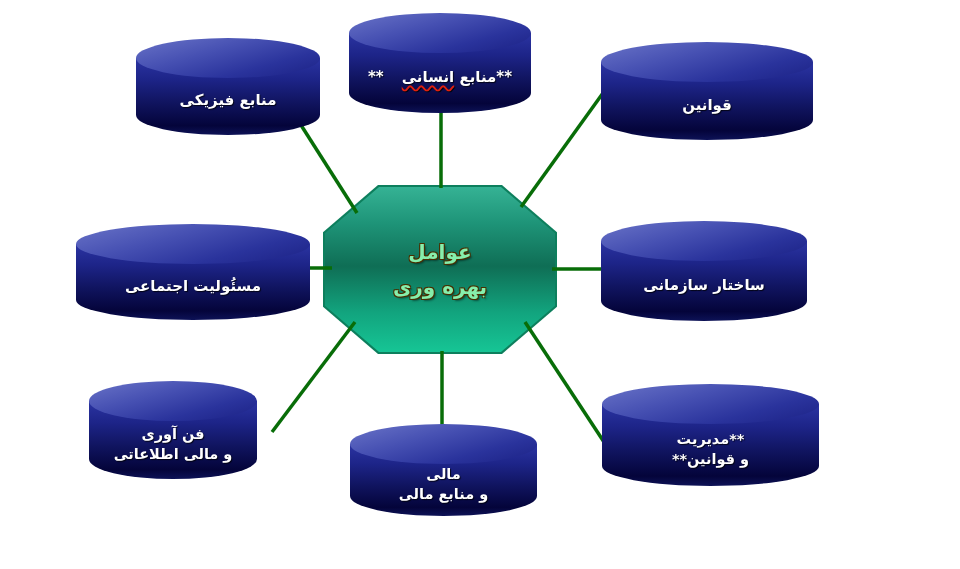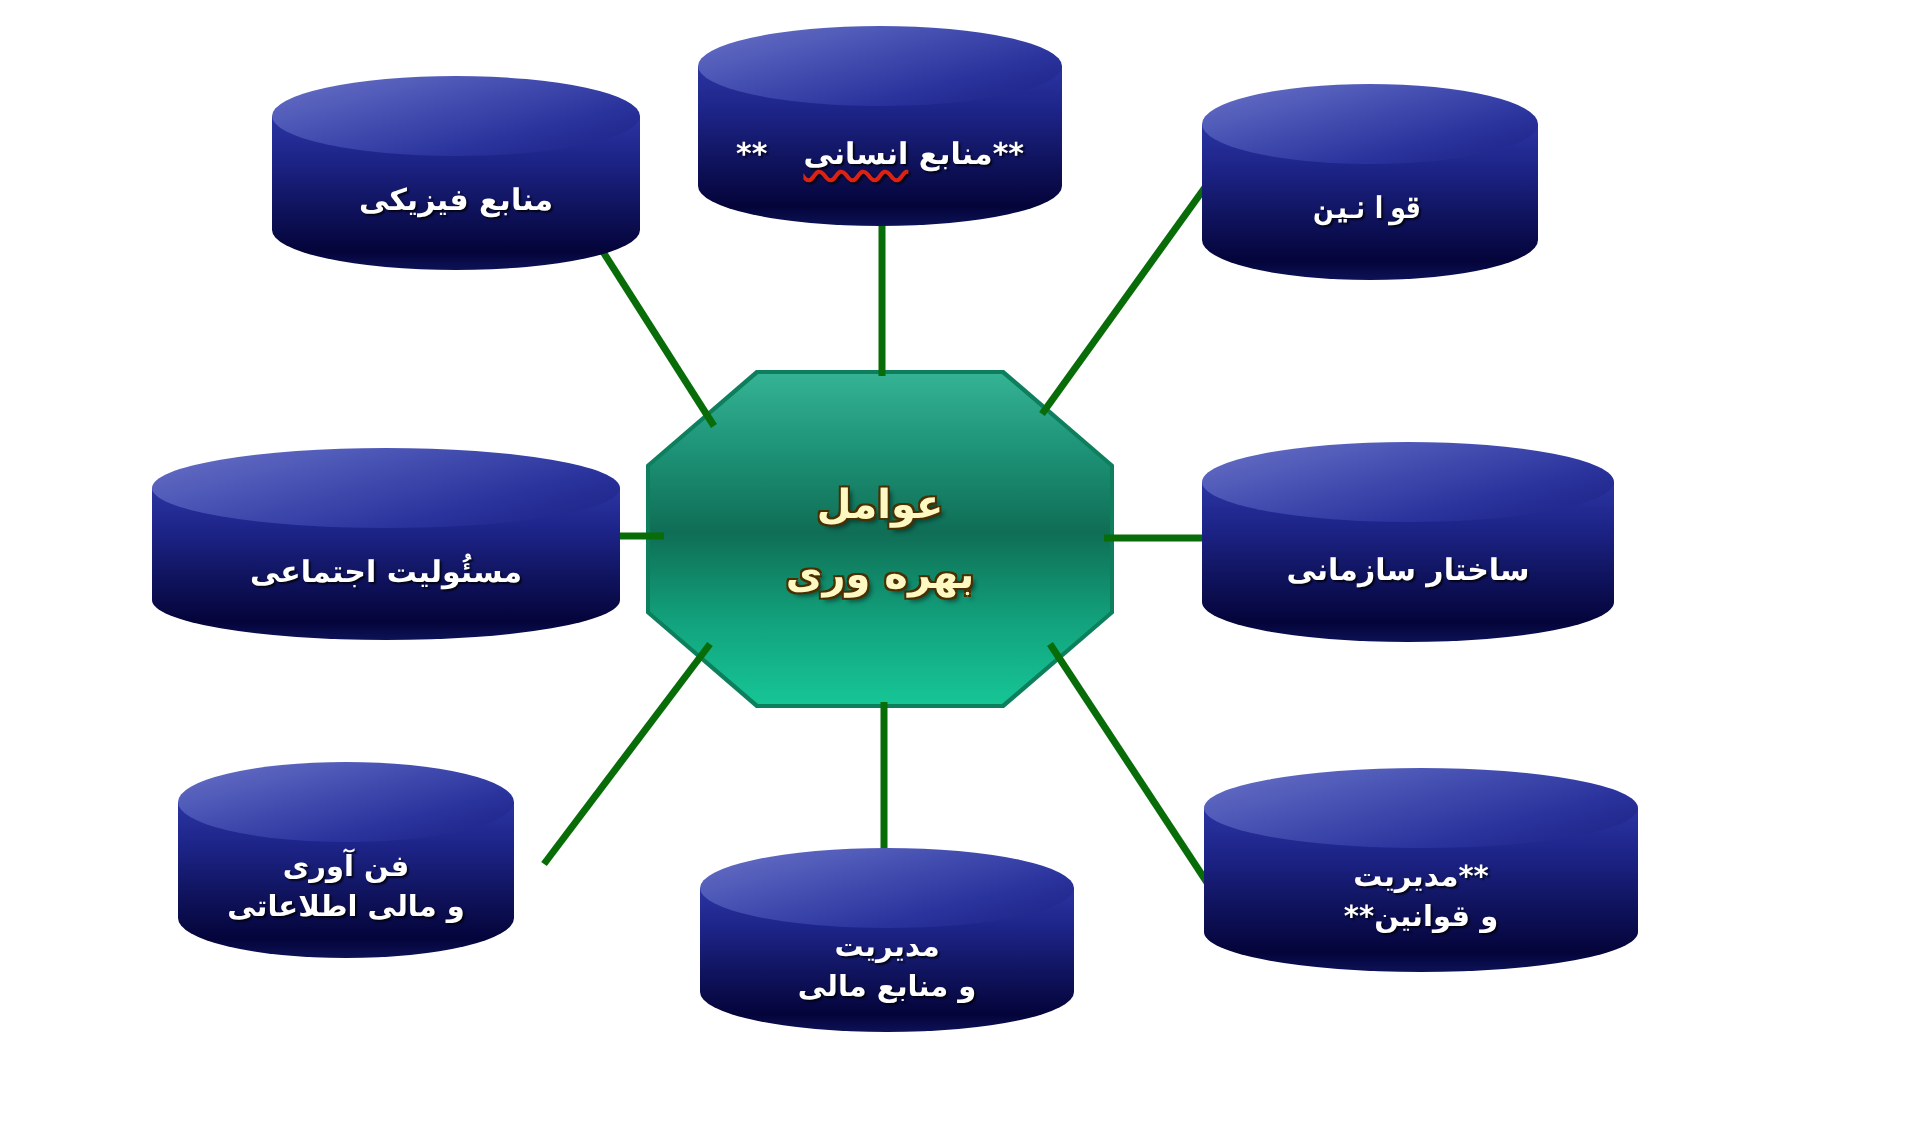--- a/index.html
+++ b/index.html
@@ -16,21 +16,21 @@
     clip-path:polygon(23.5% 0,76.5% 0,100% 28%,100% 72%,76.5% 100%,23.5% 100%,0 72%,0 28%);
   }
   .octagon-inner{
     position:absolute;left:2px;top:2px;right:2px;bottom:2px;
     background:linear-gradient(180deg,#35b294 0%,#1e9478 22%,#0f6e55 48%,#12a47e 76%,#16c595 100%);
     clip-path:polygon(23.5% 0,76.5% 0,100% 28%,100% 72%,76.5% 100%,23.5% 100%,0 72%,0 28%);
   }
   .octagon-label{
     position:absolute;left:0;top:0;width:100%;height:100%;z-index:2;
     display:flex;flex-direction:column;align-items:center;justify-content:center;
-    color:#fef9c3;font-size:20px;font-weight:bold;line-height:1.75;direction:rtl;
+    color:#86efac;font-size:20px;font-weight:bold;line-height:1.75;direction:rtl;
     text-shadow:1px 1px 0 #4a2f00,-1px -1px 0 #4a2f00,1px -1px 0 #4a2f00,-1px 1px 0 #4a2f00,2px 2px 2px rgba(0,0,0,.45);
   }
   
   .cyl{position:absolute;z-index:3;--eh:40px;}
   .cyl-body{
     position:absolute;left:0;top:calc(var(--eh)/2);width:100%;bottom:0;
     border-radius:0 0 50% 50% / 0 0 calc(var(--eh)/2) calc(var(--eh)/2);
     background:linear-gradient(180deg,#2b34a2 0%,#1d2488 28%,#10145f 58%,#04043a 88%,#0d1257 100%);
   }
   .cyl-top{
@@ -44,21 +44,21 @@
     text-shadow:1px 1px 1px rgba(0,0,0,.75);
   }
   .cyl-label.two-line{font-size:14.5px;}
   .misspell{
     text-decoration-line:underline;text-decoration-style:wavy;
     text-decoration-color:#e02010;text-decoration-thickness:1.5px;text-underline-offset:3px;margin-left:18px;
   }
   
   #node-physical  {left:89px; top:38px; width:184px;height:97px;margin-left:47px;}
   #node-human     {left:349px;top:13px; width:182px;height:100px;}
-  #node-laws      {left:601px;top:42px; width:168px;height:98px;font-family:Liberation Mono, monospace;}
+  #node-laws      {left:601px;top:42px; width:212px;height:98px;}
   #node-social    {left:76px; top:224px;width:234px;height:96px;}
   #node-structure {left:601px;top:221px;width:206px;height:100px;}
   #node-tech      {left:89px; top:381px;width:168px;height:98px;}
   #node-budget    {left:350px;top:424px;width:187px;height:92px;}
   #node-management{left:602px;top:384px;width:182px;height:102px;padding-left:35px;}
 </style>
 </head>
 <body>
 
 <div id="canvas">
@@ -128,21 +128,21 @@
     <div class="cyl-label two-line">
       <span>فن آوری</span>
       <span>و مالی اطلاعاتی</span>
     </div>
   </div>
 
   <div class="cyl" id="node-budget">
     <div class="cyl-body"></div>
     <div class="cyl-top"></div>
     <div class="cyl-label two-line">
-      <span>مدیریت</span>
+      <span>مالی</span>
       <span>و منابع مالی</span>
     </div>
   </div>
 
   <div class="cyl" id="node-management">
     <div class="cyl-body"></div>
     <div class="cyl-top"></div>
     <div class="cyl-label two-line">
       <span>**مدیریت</span>
       <span>و قوانین**</span>

